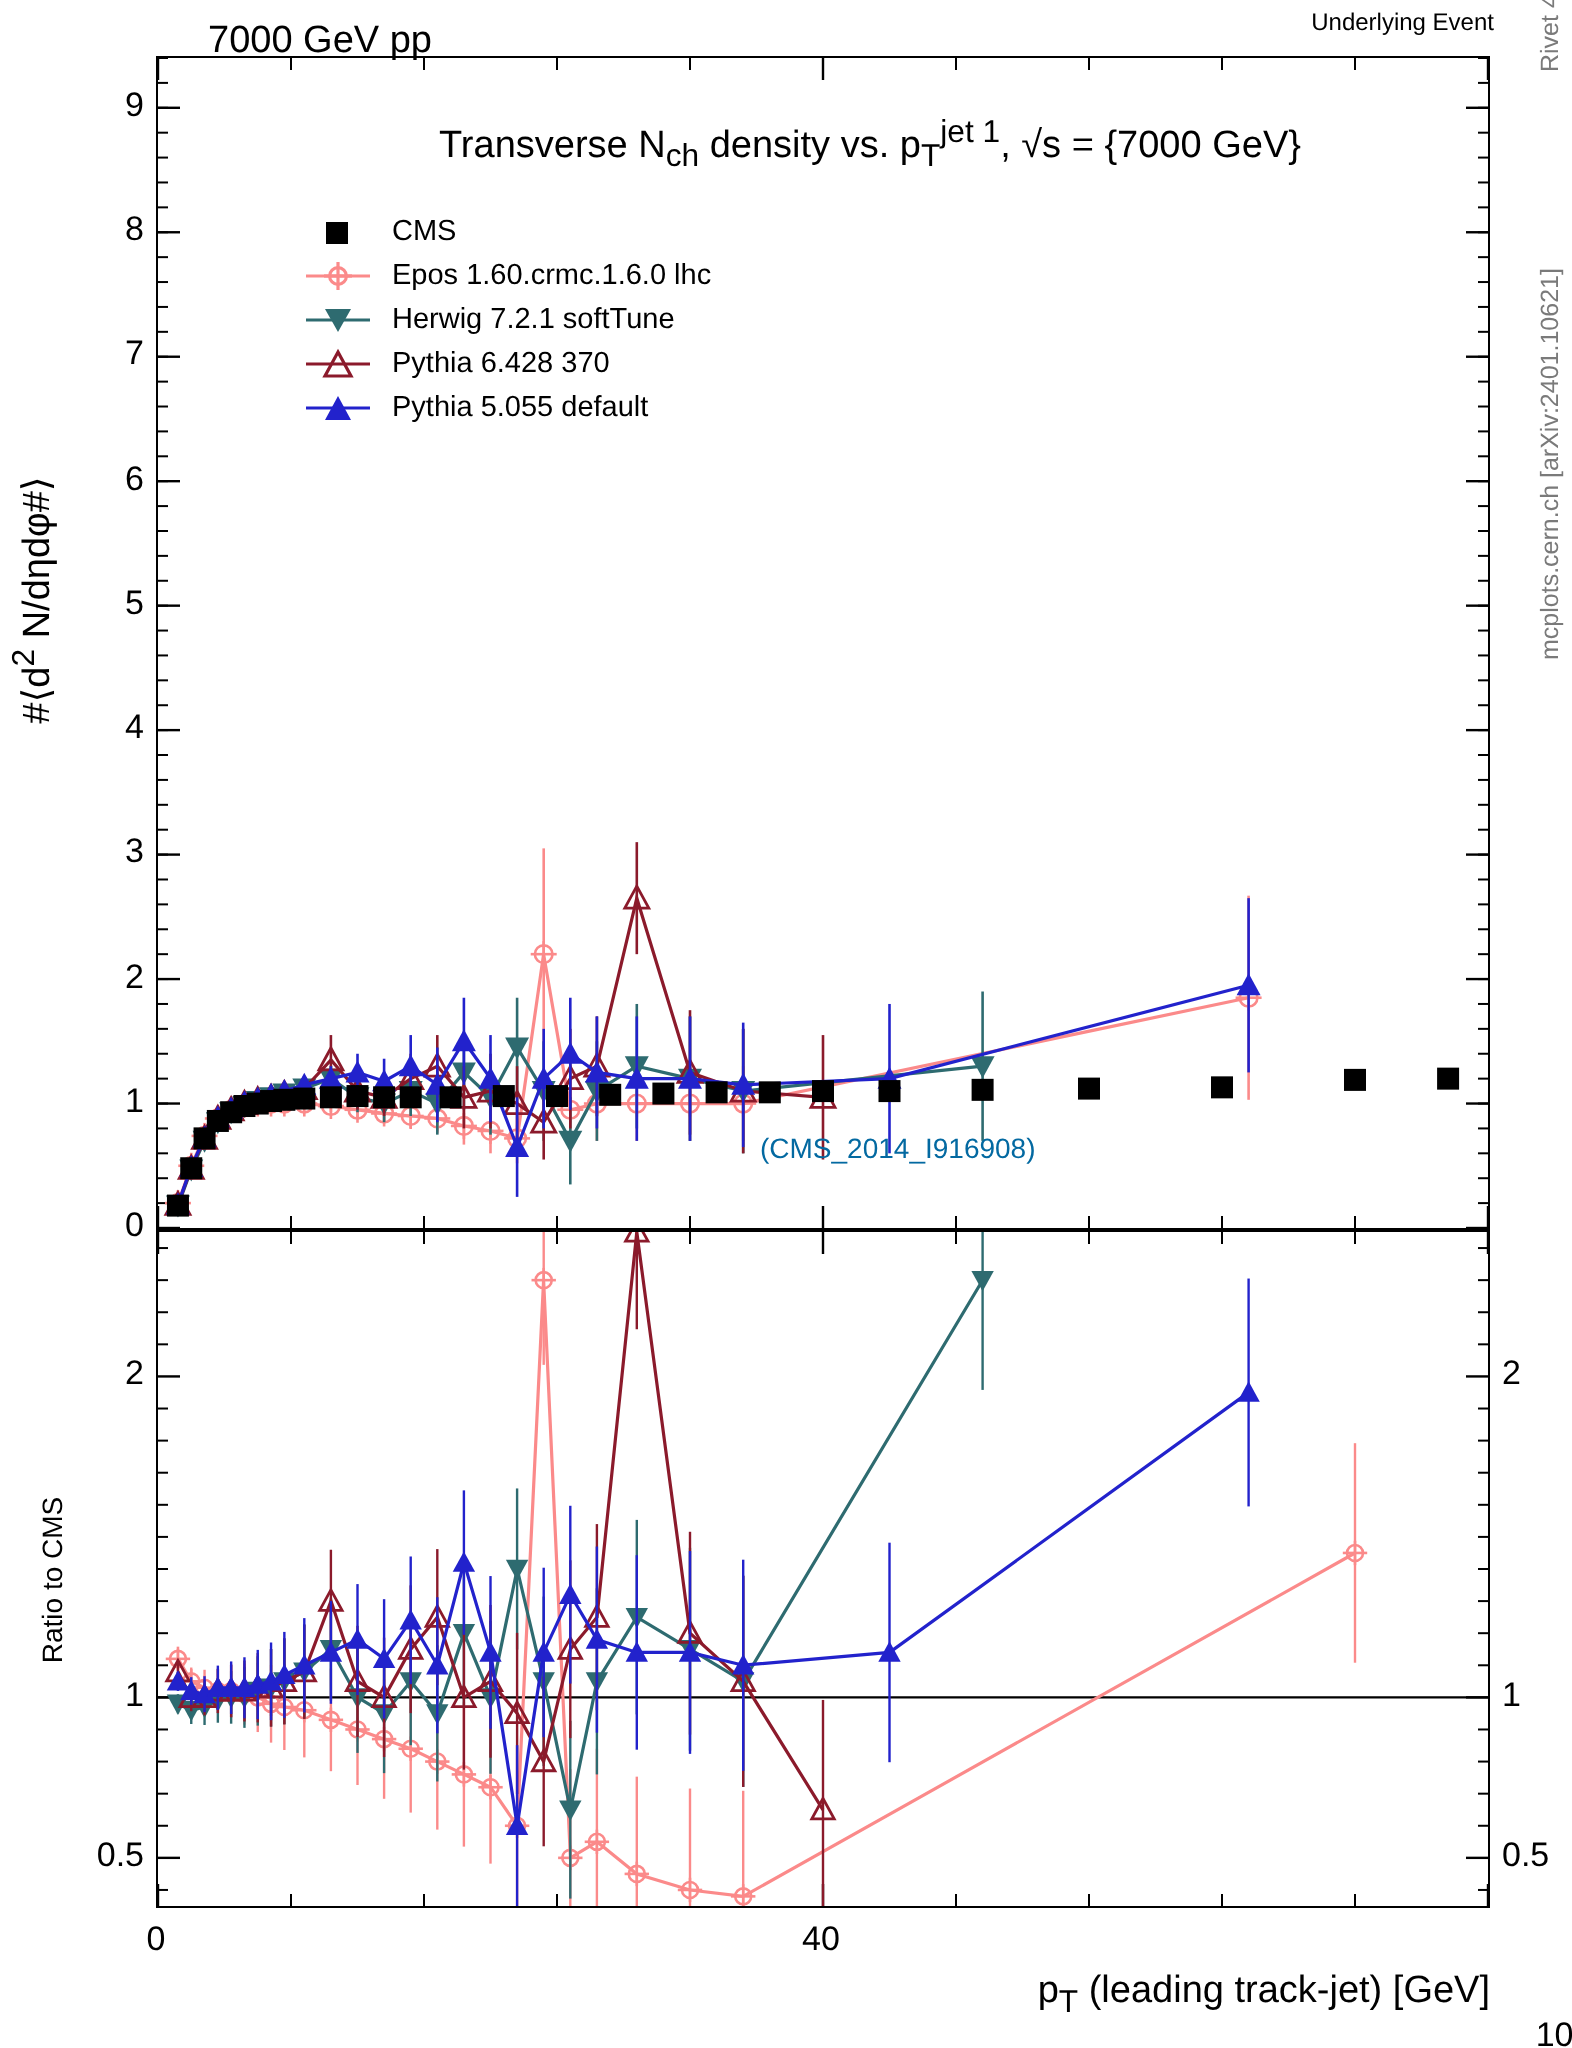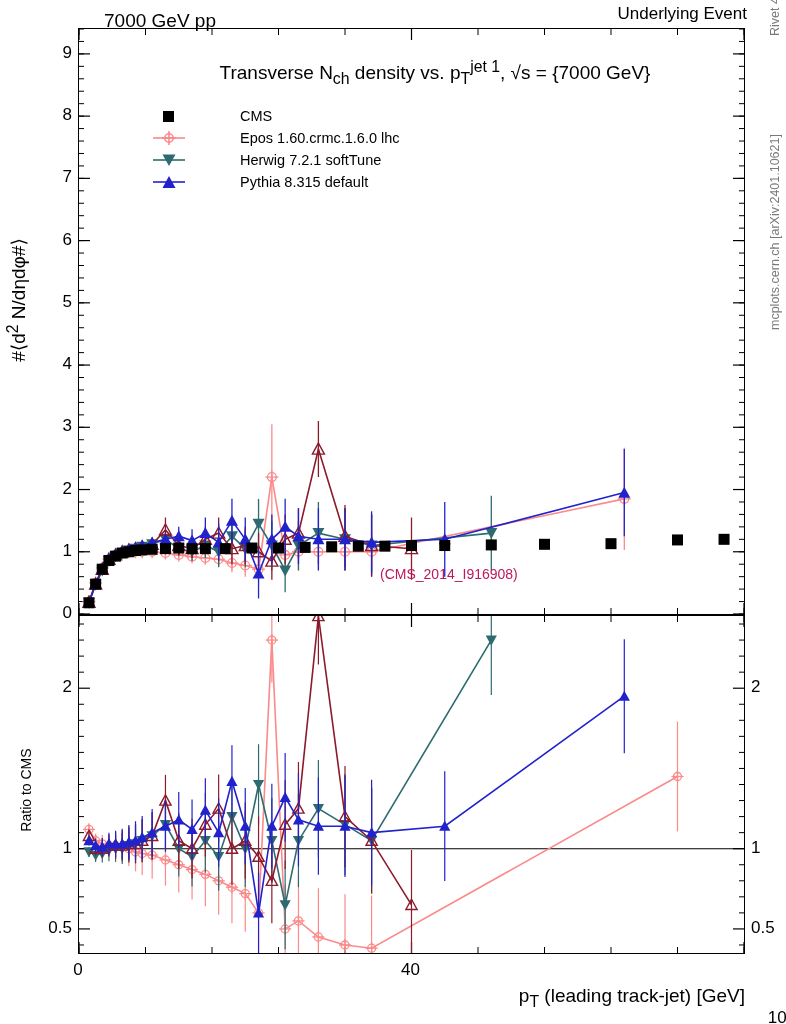--- a/index.html
+++ b/index.html
@@ -22,21 +22,21 @@
   }
   .abs { position: absolute; }
 
   
   .hdr-left {
     left: 104px; top: 10px;
     font-size: 19px;
   }
   .hdr-right {
     right: 39px; top: 4px;
-    font-size: 17px;
+    font-size: 12px;
   }
 
   
   .rot {
     transform-origin: 0 0;
     transform: rotate(-90deg);
     white-space: nowrap;
     color: #7a7a7a;
     font-size: 12.5px;
   }
@@ -108,35 +108,34 @@
 
   
   #legend {
     left: 150px; top: 105px;
     font-size: 14.5px;
   }
   .leg-row {
     display: flex;
     align-items: center;
     height: 22px;
-    gap: 44px;
   }
   .leg-mark {
     width: 42px;
     height: 22px;
     position: relative;
     flex: none;
   }
   .leg-text { margin-left: 4px; white-space: nowrap; }
 
   
   #watermark {
     left: 380px; top: 566px;
     font-size: 14px;
-    color: #be185d;
+    color: #0369a1;
     white-space: nowrap;
   }
 
   svg { display: block; }
 </style>
 </head>
 <body>
 
 <div id="root">
 
@@ -185,25 +184,34 @@
         <svg width="42" height="22">
           <line x1="3" y1="11" x2="35" y2="11" stroke="#2e6b70" stroke-width="1.6"></line>
           <polygon points="12.5,5.5 25.5,5.5 19,17" fill="#2e6b70"></polygon>
         </svg>
       </span>
       <span class="leg-text">Herwig 7.2.1 softTune</span>
     </div>
     <div class="leg-row">
       <span class="leg-mark">
         <svg width="42" height="22">
+          <line x1="3" y1="11" x2="35" y2="11" stroke="#8b1a2b" stroke-width="1.6"></line>
+          <polygon points="19,5 25.5,17 12.5,17" fill="none" stroke="#8b1a2b" stroke-width="1.6"></polygon>
+        </svg>
+      </span>
+      <span class="leg-text">Pythia 6.428 370</span>
+    </div>
+    <div class="leg-row">
+      <span class="leg-mark">
+        <svg width="42" height="22">
           <line x1="3" y1="11" x2="35" y2="11" stroke="#2222cc" stroke-width="1.6"></line>
           <polygon points="19,5 25.5,17 12.5,17" fill="#2222cc"></polygon>
         </svg>
       </span>
-      <span class="leg-text">Pythia 8.315 default</span>
+      <span class="leg-text">Pythia 5.055 default</span>
     </div>
   </div>
 
   <div id="mainPanel" class="abs">
     <svg id="mainSvg" width="665" height="585">
         <line x1="0" y1="585" x2="0" y2="579" stroke="#000" stroke-width="1"></line>
         <line x1="0" y1="0" x2="0" y2="6" stroke="#000" stroke-width="1"></line>
         <line x1="66.5" y1="585" x2="66.5" y2="579" stroke="#000" stroke-width="1"></line>
         <line x1="66.5" y1="0" x2="66.5" y2="6" stroke="#000" stroke-width="1"></line>
         <line x1="133" y1="585" x2="133" y2="579" stroke="#000" stroke-width="1"></line>

